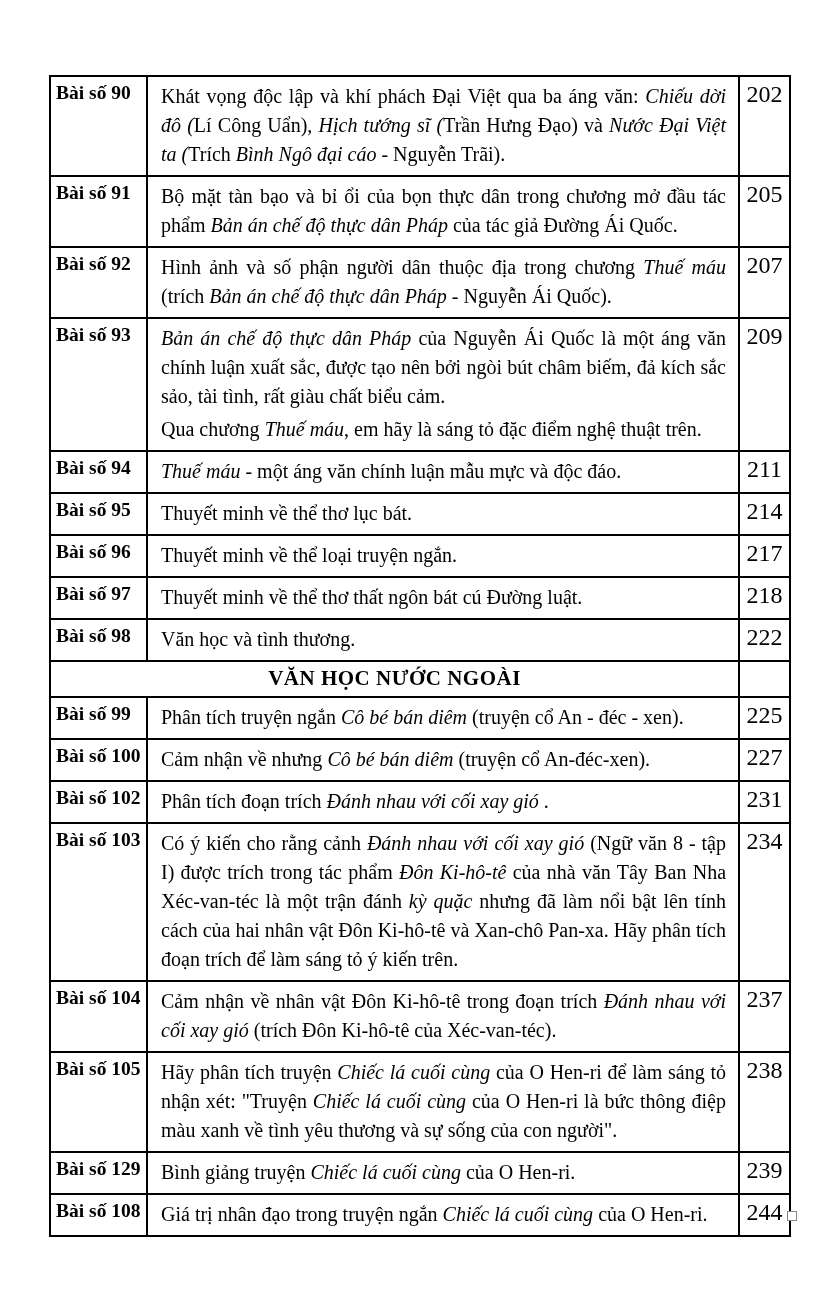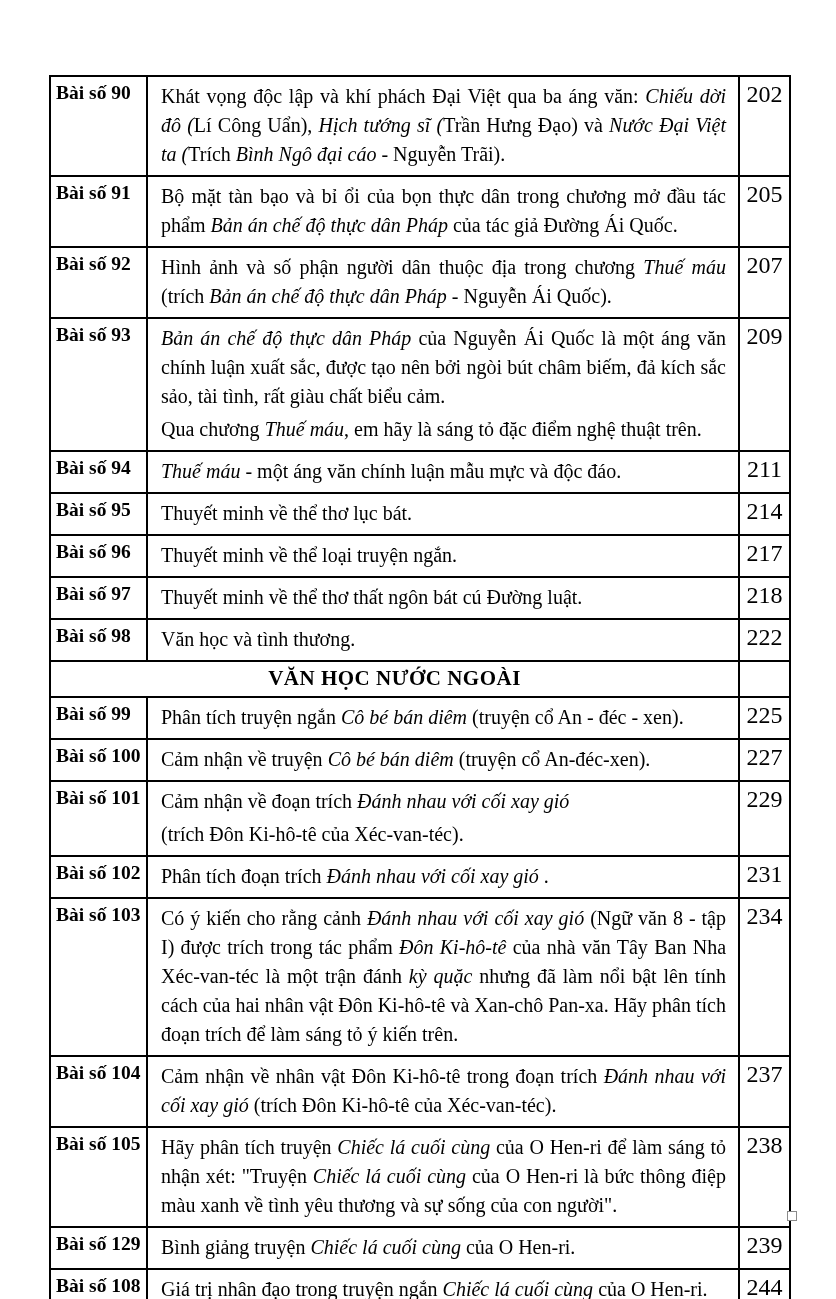--- a/index.html
+++ b/index.html
@@ -151,31 +151,23 @@
         <tr>
           <td class="label-cell">Bài số 99</td>
           <td class="title-cell">
             <p><span>Phân tích truyện ngắn </span><i>Cô bé bán diêm</i><span> (truyện cổ An - đéc - xen).</span></p>
           </td>
           <td class="page-cell">225</td>
         </tr>
         <tr>
           <td class="label-cell">Bài số 100</td>
           <td class="title-cell">
-            <p><span>Cảm nhận về truyện </span><i>Cô bé bán diêm</i><span> (truyện cổ An-đéc-xen).</span></p>
+            <p><span>Cảm nhận về nhưng </span><i>Cô bé bán diêm</i><span> (truyện cổ An-đéc-xen).</span></p>
           </td>
           <td class="page-cell">227</td>
-        </tr>
-        <tr>
-          <td class="label-cell">Bài số 101</td>
-          <td class="title-cell">
-            <p><span>Cảm nhận về đoạn trích </span><i>Đánh nhau với cối xay gió</i></p>
-            <p><span>(trích Đôn Ki-hô-tê của Xéc-van-téc).</span></p>
-          </td>
-          <td class="page-cell">229</td>
         </tr>
         <tr>
           <td class="label-cell">Bài số 102</td>
           <td class="title-cell">
             <p><span>Phân tích đoạn trích </span><i>Đánh nhau với cối xay gió</i><span> .</span></p>
           </td>
           <td class="page-cell">231</td>
         </tr>
         <tr>
           <td class="label-cell">Bài số 103</td>

